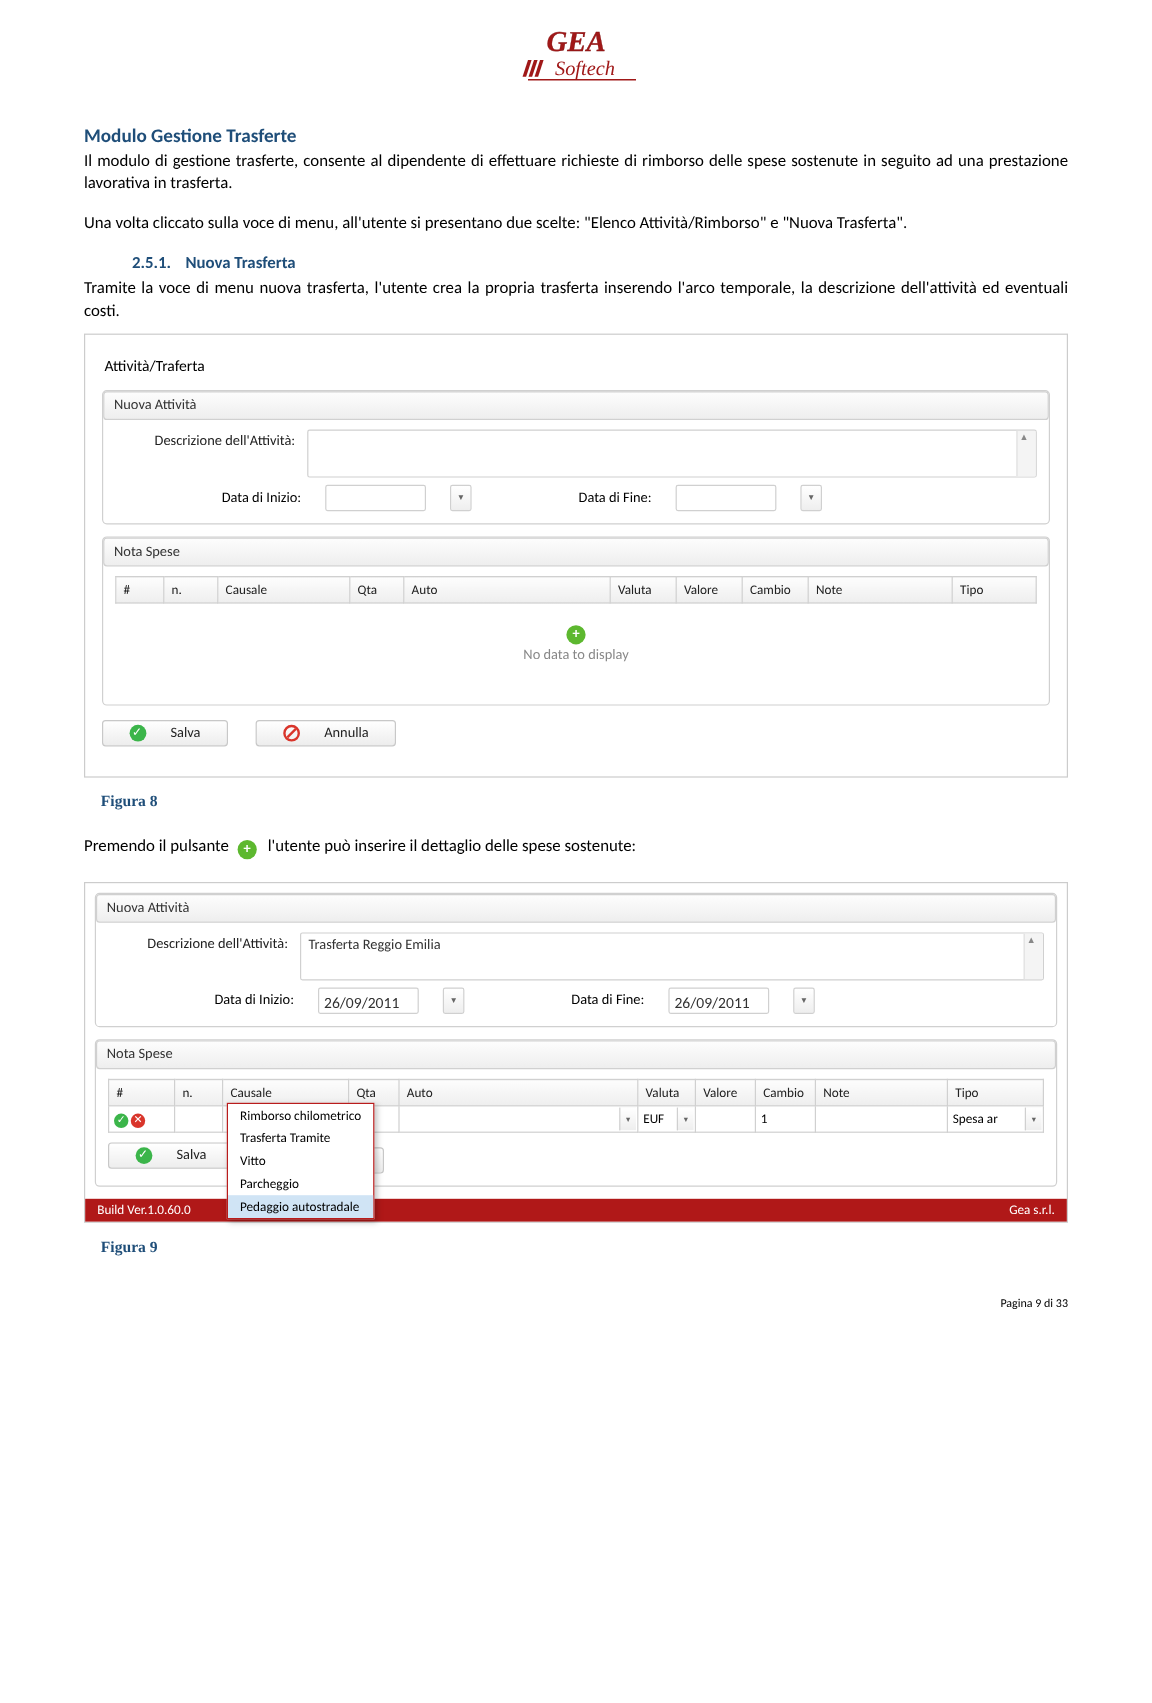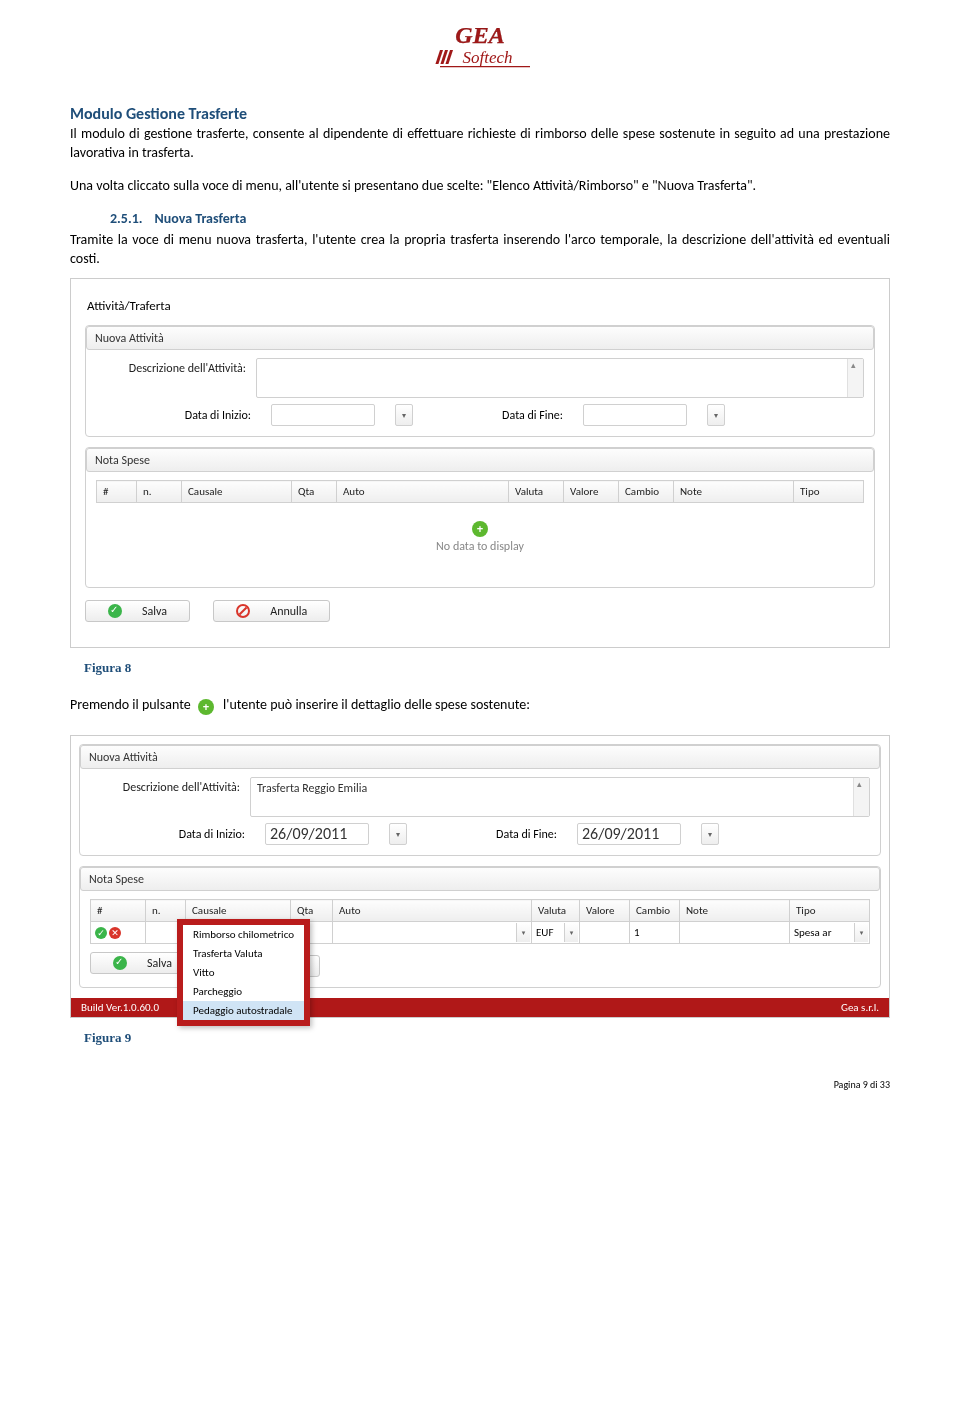--- a/index.html
+++ b/index.html
@@ -64,22 +64,22 @@
   .textarea-scroll {
     position: absolute; right: 0; top: 0; bottom: 0; width: 16px;
     background: #f4f4f4; border-left: 1px solid #e0e0e0;
   }
   .textarea-scroll::before {
     content: "▴"; position: absolute; top: 0; left: 3px; font-size: 9px; color: #888;
   }
   .date-row { display: flex; align-items: center; font-size: 12px; gap: 20px; padding-left: 60px; }
   .date-label { width: 95px; text-align: right; }
   .date-input {
-    width: 104px; height: 22px; border: 1px solid #d0d0d0; border-radius: 2px;
-    display: inline-flex; align-items: flex-start; padding: 0 4px; font-size: 16px; color: #333; background:#fff;
+    width: 84px; height: 22px; border: 1px solid #d0d0d0; border-radius: 2px;
+    display: inline-flex; align-items: flex-end; padding: 0 4px; font-size: 13px; color: #333; background:#fff;
   }
   .dd-btn {
     width: 18px; height: 22px; border: 1px solid #d0d0d0; border-radius: 2px;
     display: inline-flex; align-items: center; justify-content: center;
     font-size: 8px; color: #666; background: linear-gradient(#fff,#eee);
   }
 
   
   .grid {
     border: 1px solid #d0d0d0; border-radius: 2px; font-size: 11px; width: 100%;
@@ -112,23 +112,23 @@
   .inline-plus { display:inline-block; vertical-align:middle; margin: 0 6px -3px 4px; }
 
   .status-bar {
     background: #b01818; color:#fff; font-size:11px;
     display:flex; justify-content:space-between; padding:3px 10px;
     margin: 0 -8px -10px -8px;
   }
 
   
   .dropdown-menu {
-    position:absolute; background:#fff; border:6px solid #b91c1c;
+    position:absolute; background:#fff; border:1px solid #b91c1c;
     box-shadow: 2px 2px 5px rgba(0,0,0,0.25);
-    font-size:11px; z-index:10;
+    font-size:11px; z-index:10;margin-left:12px;
   }
   .dropdown-menu div { padding:3px 10px; white-space:nowrap; }
   .dropdown-menu div.sel { background:#d0e4f5; }
 
   .mini-icons { display:inline-flex; gap:2px; }
   .mini-check { width:12px;height:12px;border-radius:50%;background:#3bb54a;color:#fff;font-size:9px;line-height:12px;text-align:center;}
   .mini-cancel { width:12px;height:12px;border-radius:50%;background:#d9352b;color:#fff;font-size:9px;line-height:12px;text-align:center;}
 
   .cell-dd { position:absolute; right:1px; top:1px; bottom:1px; width:14px; background:linear-gradient(#fff,#eee); border-left:1px solid #d0d0d0; font-size:7px; color:#666; display:flex; align-items:center; justify-content:center; }
   .cursor-arrow { position:absolute; font-size:14px; color:#000; }
@@ -304,21 +304,21 @@
           <span class="icon-check"></span>
           <span>Salva</span>
         </span>
       <span class="btn" style="padding-left:60px;">
           <span>ulla</span>
         </span>
     </div>
 
     <div class="dropdown-menu" style="left:97px; top:52px;">
       <div>Rimborso chilometrico</div>
-      <div>Trasferta Valuta</div>
+      <div>Trasferta Tramite</div>
       <div>Vitto</div>
       <div>Parcheggio</div>
       <div class="sel">Pedaggio autostradale</div>
     </div>
     <span class="cursor-arrow" style="left:205px; top:132px;">↖</span>
   </div>
 
   <div class="status-bar">
     <span>Build Ver.1.0.60.0</span>
     <span>Gea s.r.l.</span>

